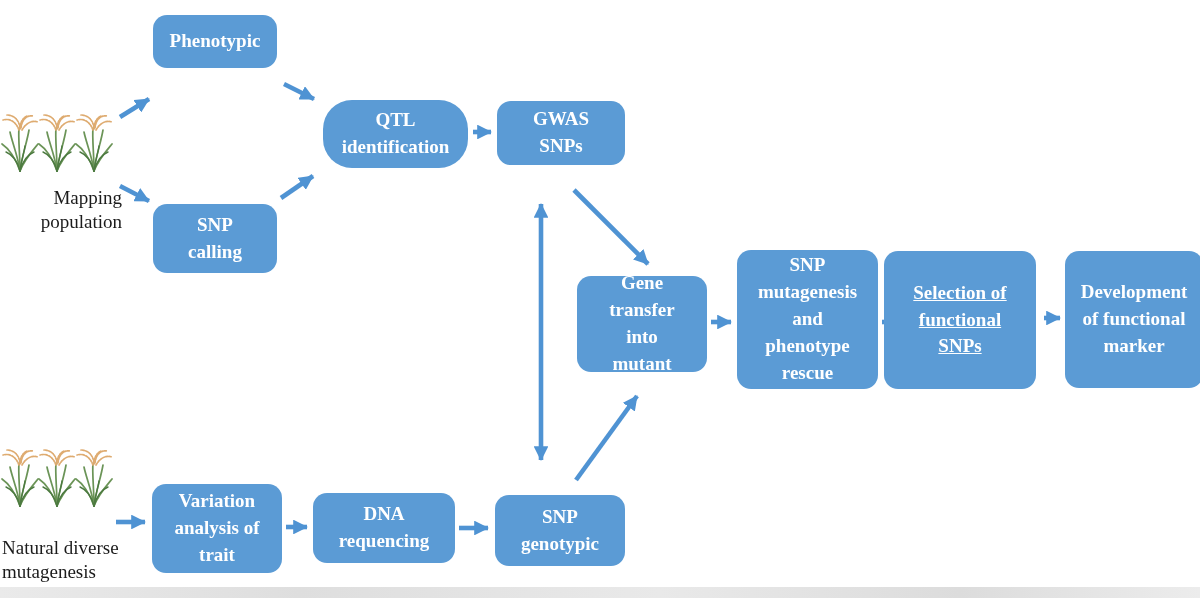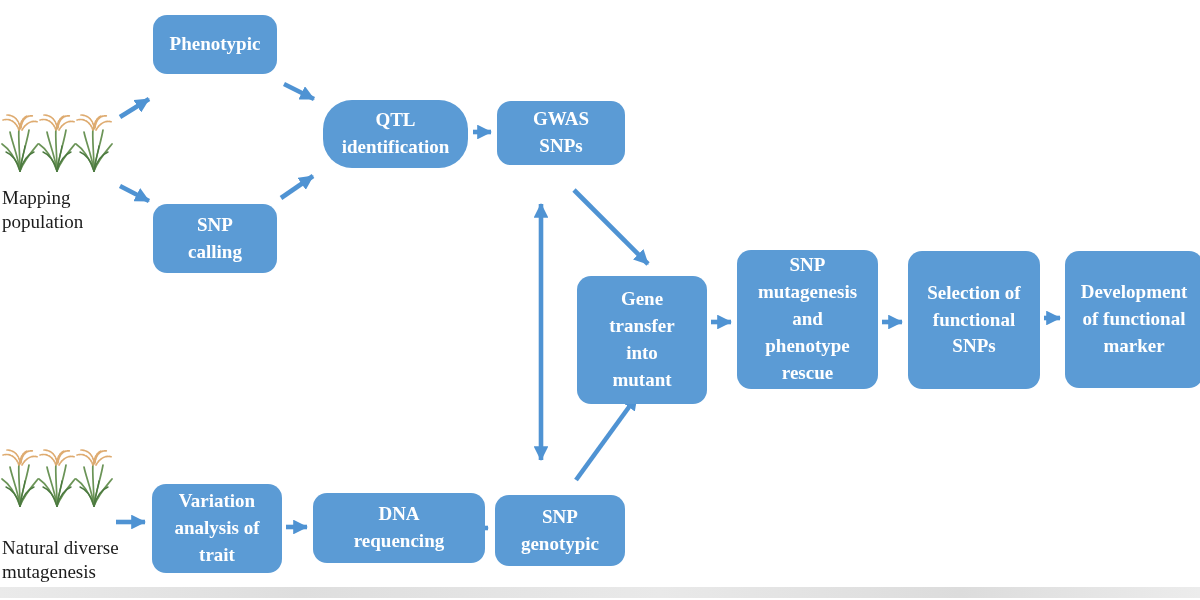--- a/index.html
+++ b/index.html
@@ -45,33 +45,33 @@
   }
   .plant-row svg{margin-right:-3px;}
   #arrow-layer{position:absolute;left:0;top:0;width:1200px;height:600px;pointer-events:none;}
   #arrow-layer line{stroke:var(--arrow);stroke-width:4.6;}
   #ah path{fill:var(--arrow);}
   #bottom-strip{
     position:absolute;left:0;top:587px;width:1200px;height:11px;
     background:linear-gradient(90deg,#eaeaea,#dedede 25%,#e9e9e9 55%,#dcdcdc 80%,#ececec);
   }
   
-  #box-phenotypic{left:153px;top:15px;width:124px;height:59px;border-radius:14px;}
+  #box-phenotypic{left:153px;top:15px;width:124px;height:53px;border-radius:14px;}
   #box-snp-calling{left:153px;top:204px;width:124px;height:69px;}
   #box-qtl-identification{left:323px;top:100px;width:145px;height:68px;border-radius:29px;}
   #box-gwas-snps{left:497px;top:101px;width:128px;height:64px;}
-  #box-gene-transfer{left:577px;top:276px;width:130px;height:128px;}
+  #box-gene-transfer{left:577px;top:276px;width:130px;height:96px;}
   #box-snp-mutagenesis{left:737px;top:250px;width:141px;height:139px;}
-  #box-selection-functional-snps{left:908px;top:251px;width:132px;height:138px;}
+  #box-selection-functional-snps{left:884px;top:251px;width:152px;height:138px;text-decoration:underline;}
   #box-development-marker{left:1065px;top:251px;width:138px;height:137px;}
   #box-variation-analysis{left:152px;top:484px;width:130px;height:89px;}
-  #box-dna-requencing{left:313px;top:493px;width:172px;height:70px;}
+  #box-dna-requencing{left:313px;top:493px;width:142px;height:70px;}
   #box-snp-genotypic{left:495px;top:495px;width:130px;height:71px;}
   
-  #label-mapping-population{left:2px;top:186px;width:120px;}
+  #label-mapping-population{left:2px;top:186px;width:120px;text-align:right;}
   #label-natural-diverse-population{left:2px;top:536px;width:140px;}
   #plants-mapping{left:0px;top:114px;}
   #plants-natural{left:0px;top:449px;}
 </style>
 </head>
 <body>
 
 <div id="canvas">
 
   <svg id="arrow-layer">

